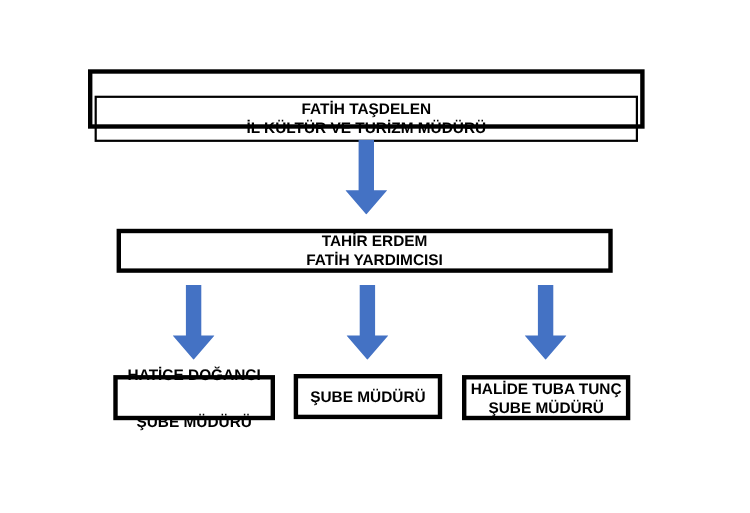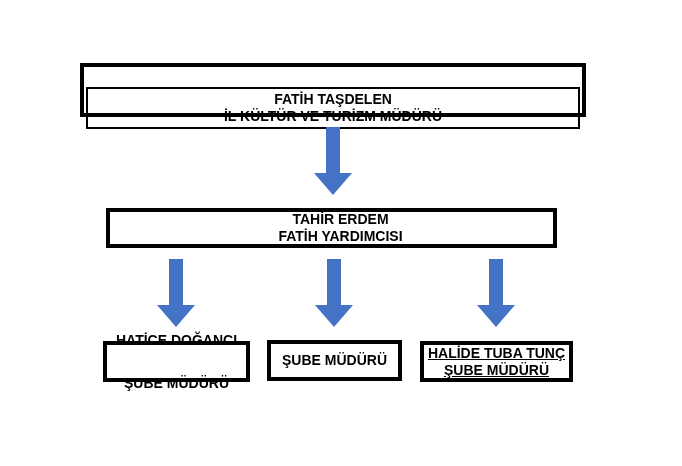--- a/index.html
+++ b/index.html
@@ -56,21 +56,21 @@
   }
   .box-deputy {
     left: 106px;
     top: 208px;
     width: 451px;
     height: 40px;
     padding-left: 18px;
   }
   .box-branch-1 { left: 103px; top: 341px; width: 147px; height: 41px; gap: 26px; }
   .box-branch-2 { left: 267px; top: 340px; width: 135px; height: 41px; }
-  .box-branch-3 { left: 420px; top: 341px; width: 153px; height: 41px; text-decoration: underline; }
+  .box-branch-3 { left: 420px; top: 341px; width: 153px; height: 41px; }
   .arrow {
     position: absolute;
     display: block;
   }
   .arrow-1 { left: 314px; top: 127px; }
   .arrow-2 { left: 157px; top: 259px; }
   .arrow-3 { left: 315px; top: 259px; }
   .arrow-4 { left: 477px; top: 259px; }
 </style>
 </head>

